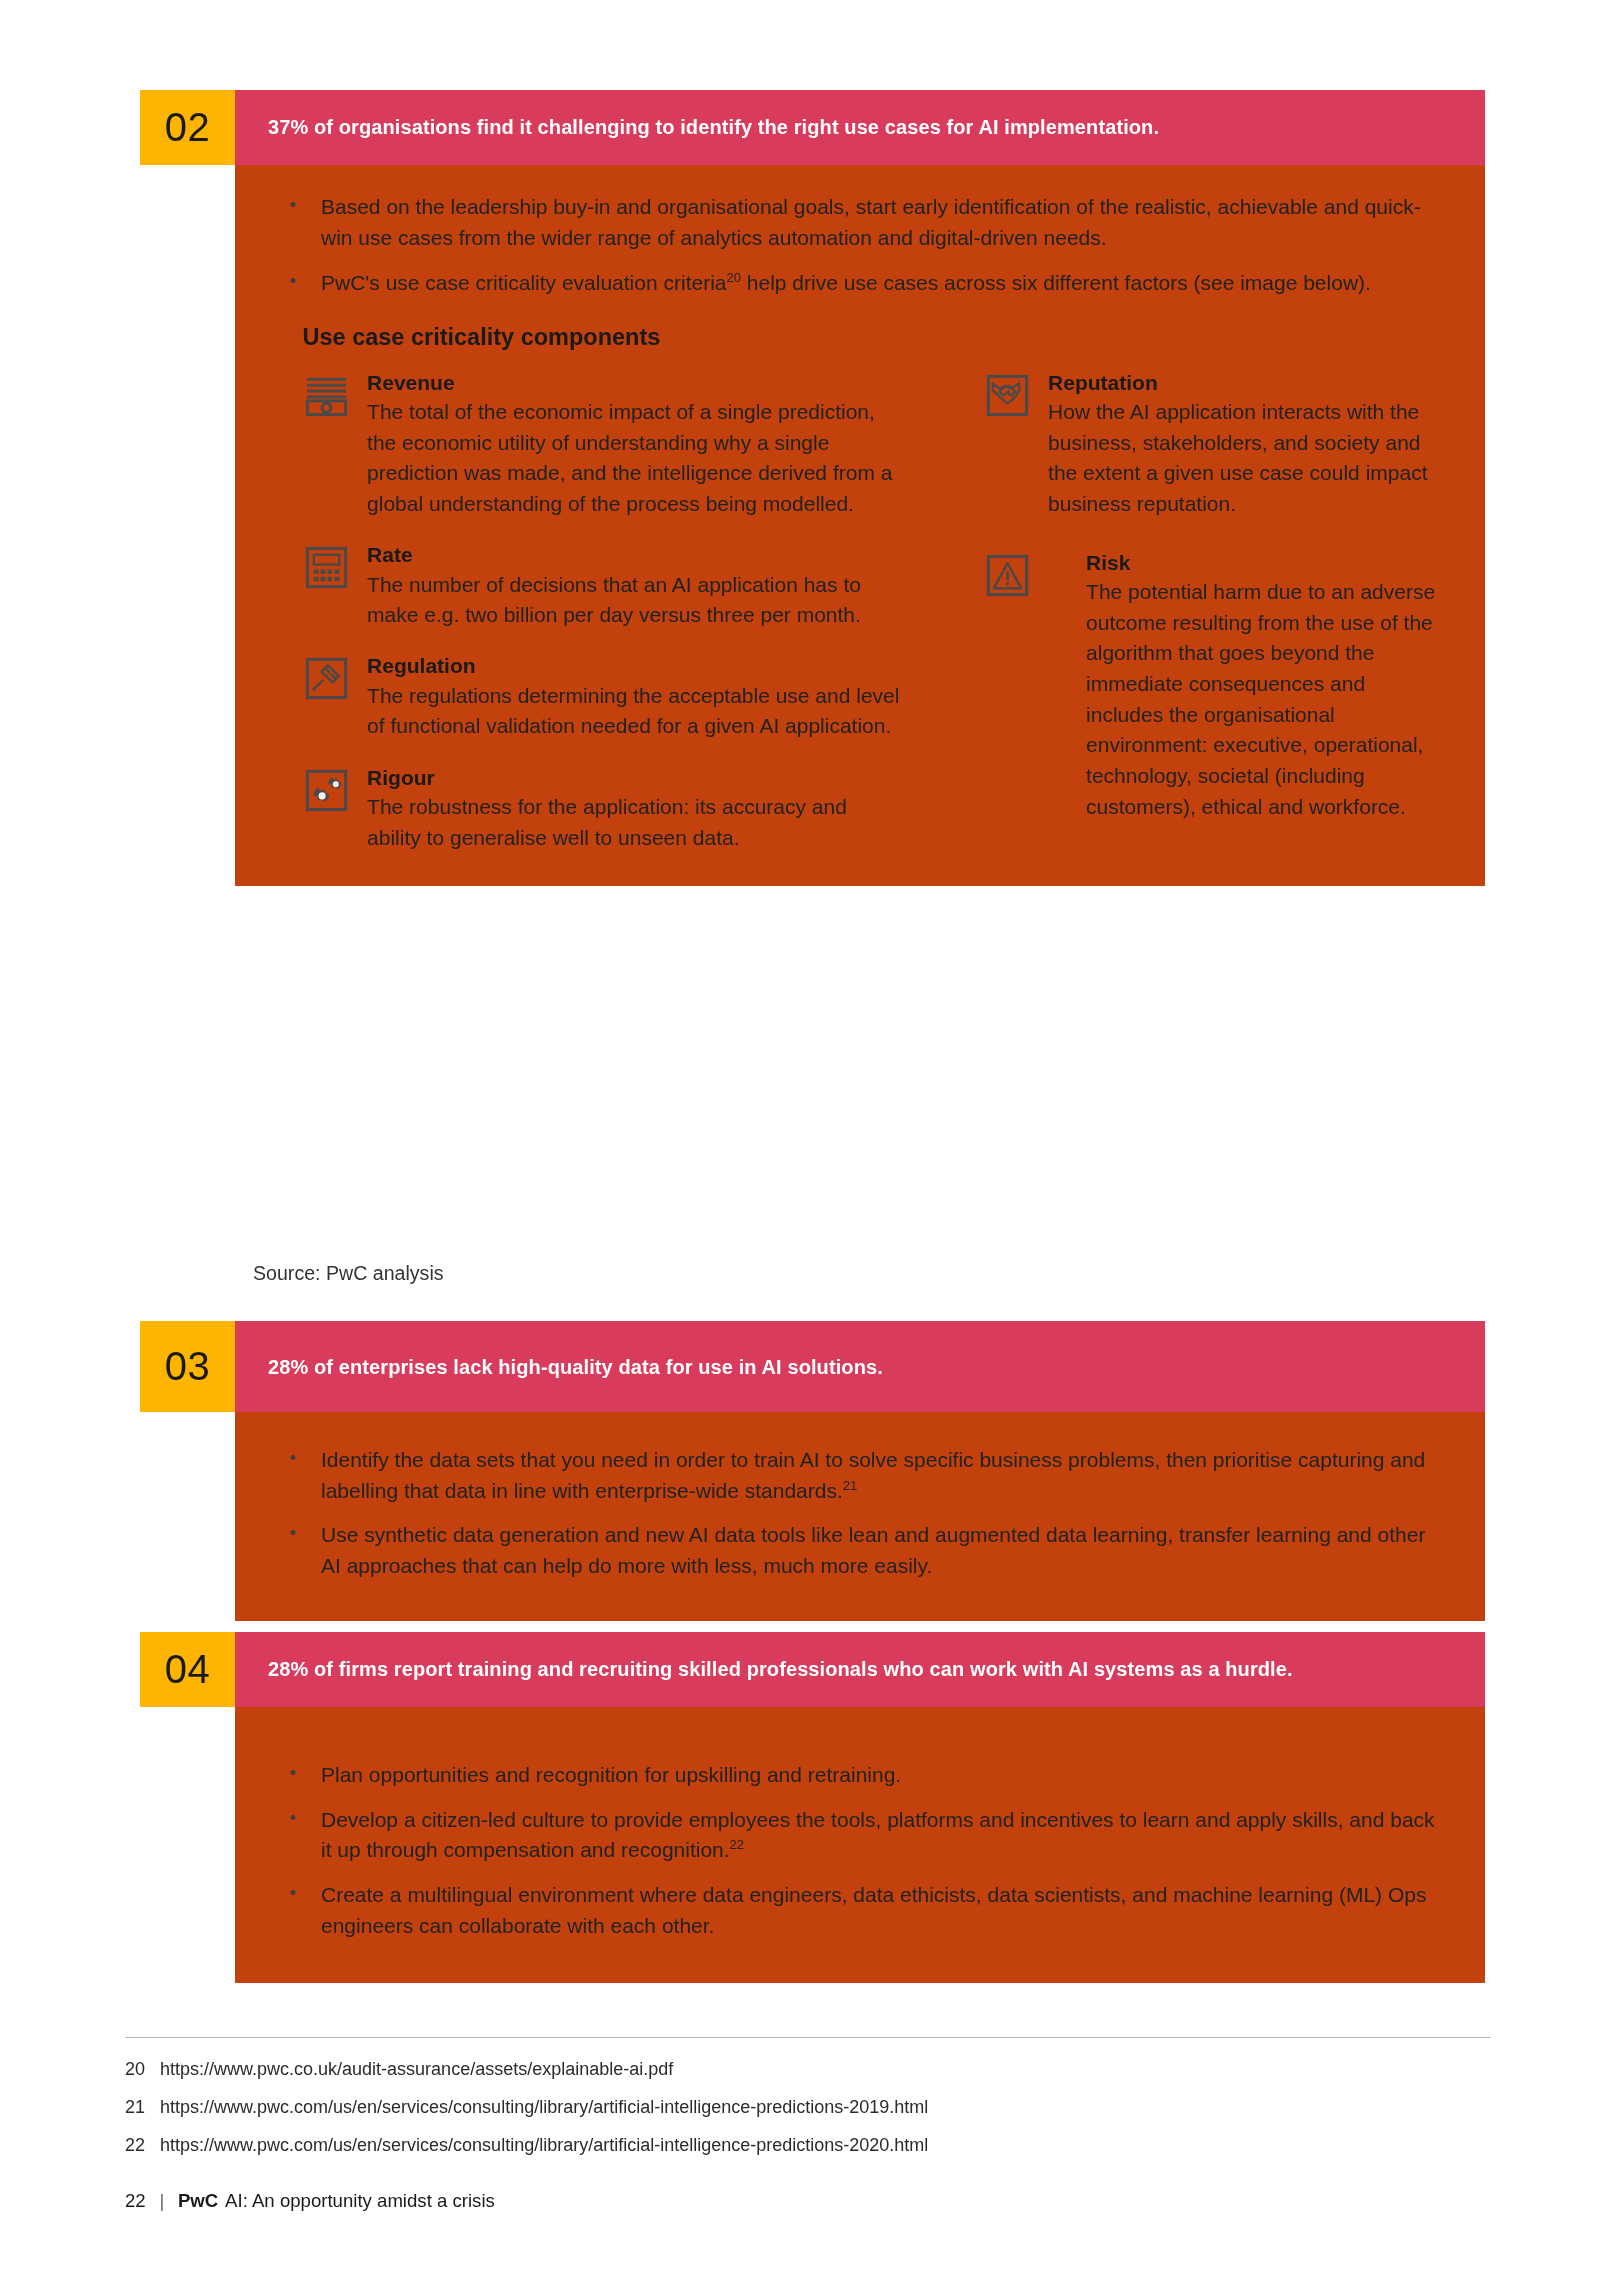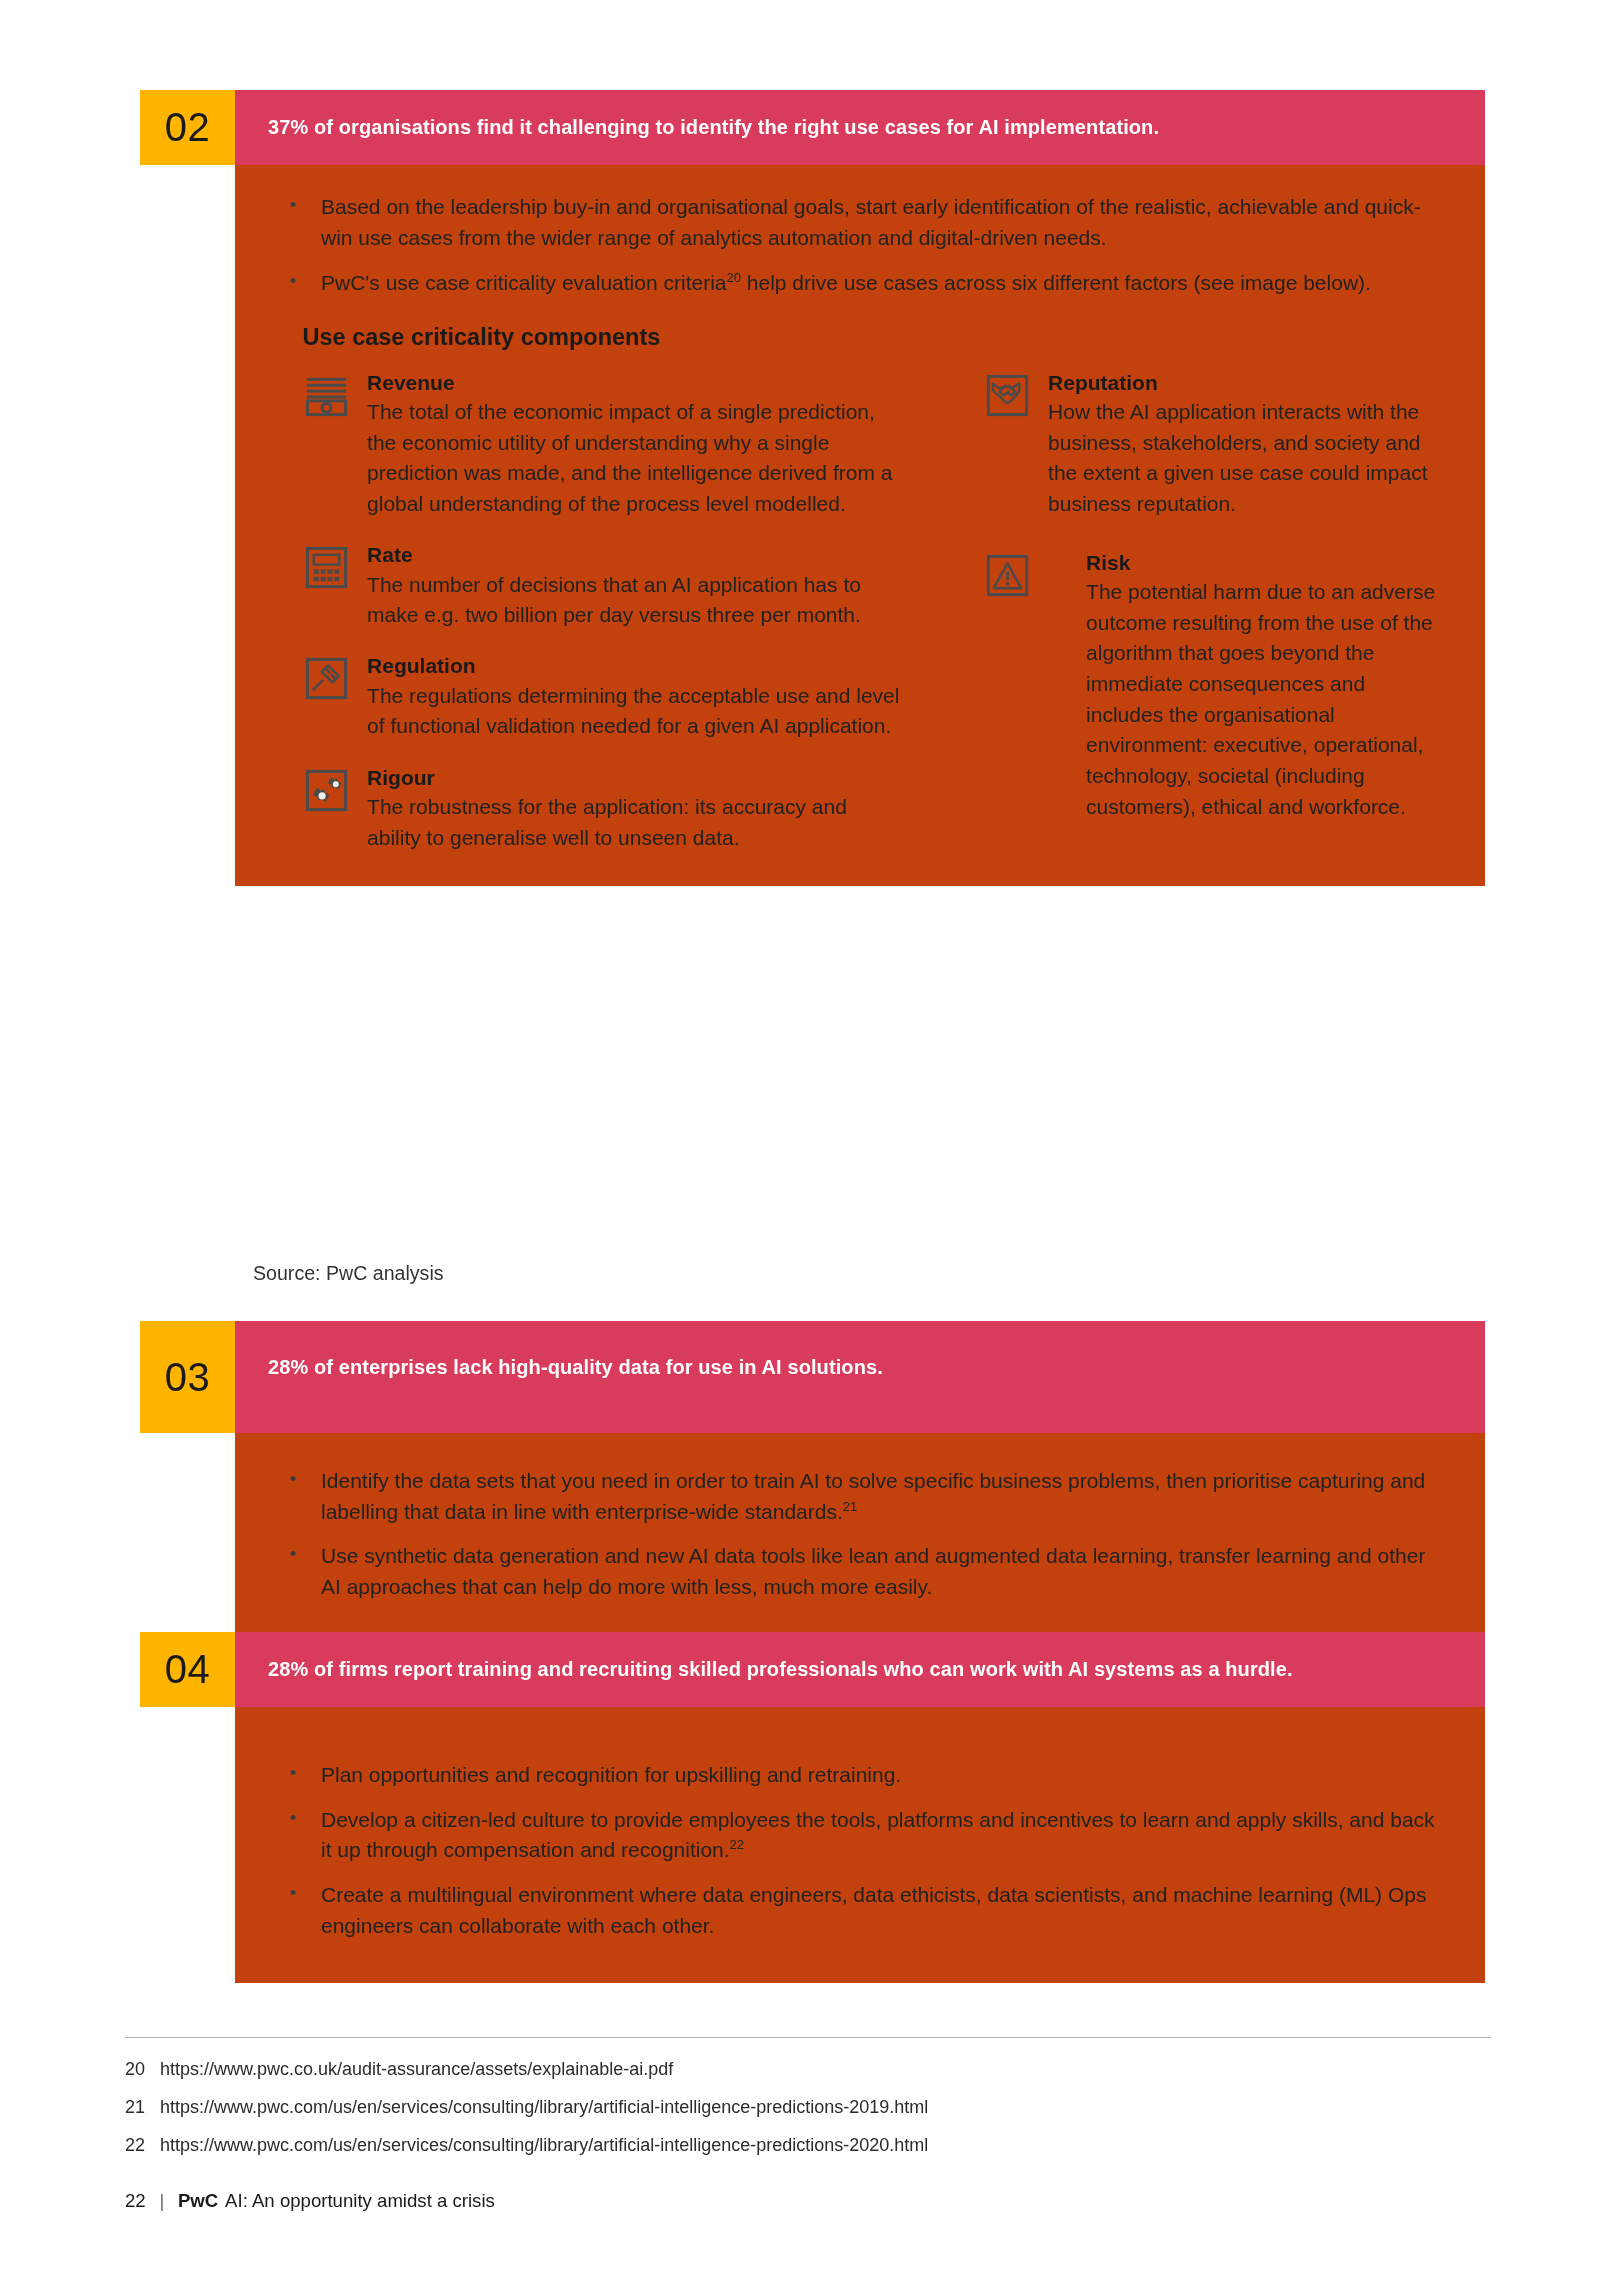--- a/index.html
+++ b/index.html
@@ -199,21 +199,21 @@
                 <rect x="4" y="6" width="40" height="3" fill="#4a4a4a"></rect>
                 <rect x="4" y="12" width="40" height="3" fill="#4a4a4a"></rect>
                 <rect x="4" y="18" width="40" height="3" fill="#4a4a4a"></rect>
                 <rect x="4" y="24" width="40" height="3" fill="#4a4a4a"></rect>
                 <rect x="4.5" y="29.5" width="39" height="14" stroke="#4a4a4a" stroke-width="3"></rect>
                 <circle cx="24" cy="36.5" r="4.5" stroke="#4a4a4a" stroke-width="3"></circle>
               </svg>
             </div>
             <div class="comp-text">
               <div class="comp-name">Revenue</div>
-              <div class="comp-desc">The total of the economic impact of a single prediction, the economic utility of understanding why a single prediction was made, and the intelligence derived from a global understanding of the process level modelled.</div>
+              <div class="comp-desc">The total of the economic impact of a single prediction, the economic utility of understanding why a single prediction was made, and the intelligence derived from a global understanding of the process being modelled.</div>
             </div>
           </div>
 
           <div class="comp">
             <div class="comp-icon">
               <svg viewBox="0 0 48 48" fill="none">
                 <rect x="4.5" y="4.5" width="39" height="39" stroke="#4a4a4a" stroke-width="3"></rect>
                 <rect x="11" y="11" width="26" height="10" stroke="#4a4a4a" stroke-width="2.5"></rect>
                 <rect x="11" y="26" width="5" height="4.5" fill="#4a4a4a"></rect>
                 <rect x="18" y="26" width="5" height="4.5" fill="#4a4a4a"></rect>
@@ -308,21 +308,21 @@
 
       </div>
     </div>
   </div>
 
   <div class="source-note" style="top:1262px;">Source: PwC analysis</div>
 
   <div class="callout" style="top:1321px;">
     <div class="callout-head">
       <div class="num-box">03</div>
-      <div class="head-bar" style="padding-top:33px;padding-bottom:53px;">28% of enterprises lack high-quality data for use in AI solutions.</div>
+      <div class="head-bar" style="padding-top:33px;padding-bottom:32px;">28% of enterprises lack high-quality data for use in AI solutions.</div>
     </div>
     <div class="body-panel" style="padding-top:33px;padding-bottom:39px;">
       <ul class="bullets">
         <li><span>Identify the data sets that you need in order to train AI to solve specific business problems, then prioritise capturing and labelling that data in line with enterprise-wide standards.</span><sup>21</sup></li>
         <li><span>Use synthetic data generation and new AI data tools like lean and augmented data learning, transfer learning and other AI approaches that can help do more with less, much more easily.</span></li>
       </ul>
     </div>
   </div>
 
   <div class="callout" style="top:1632px;">

